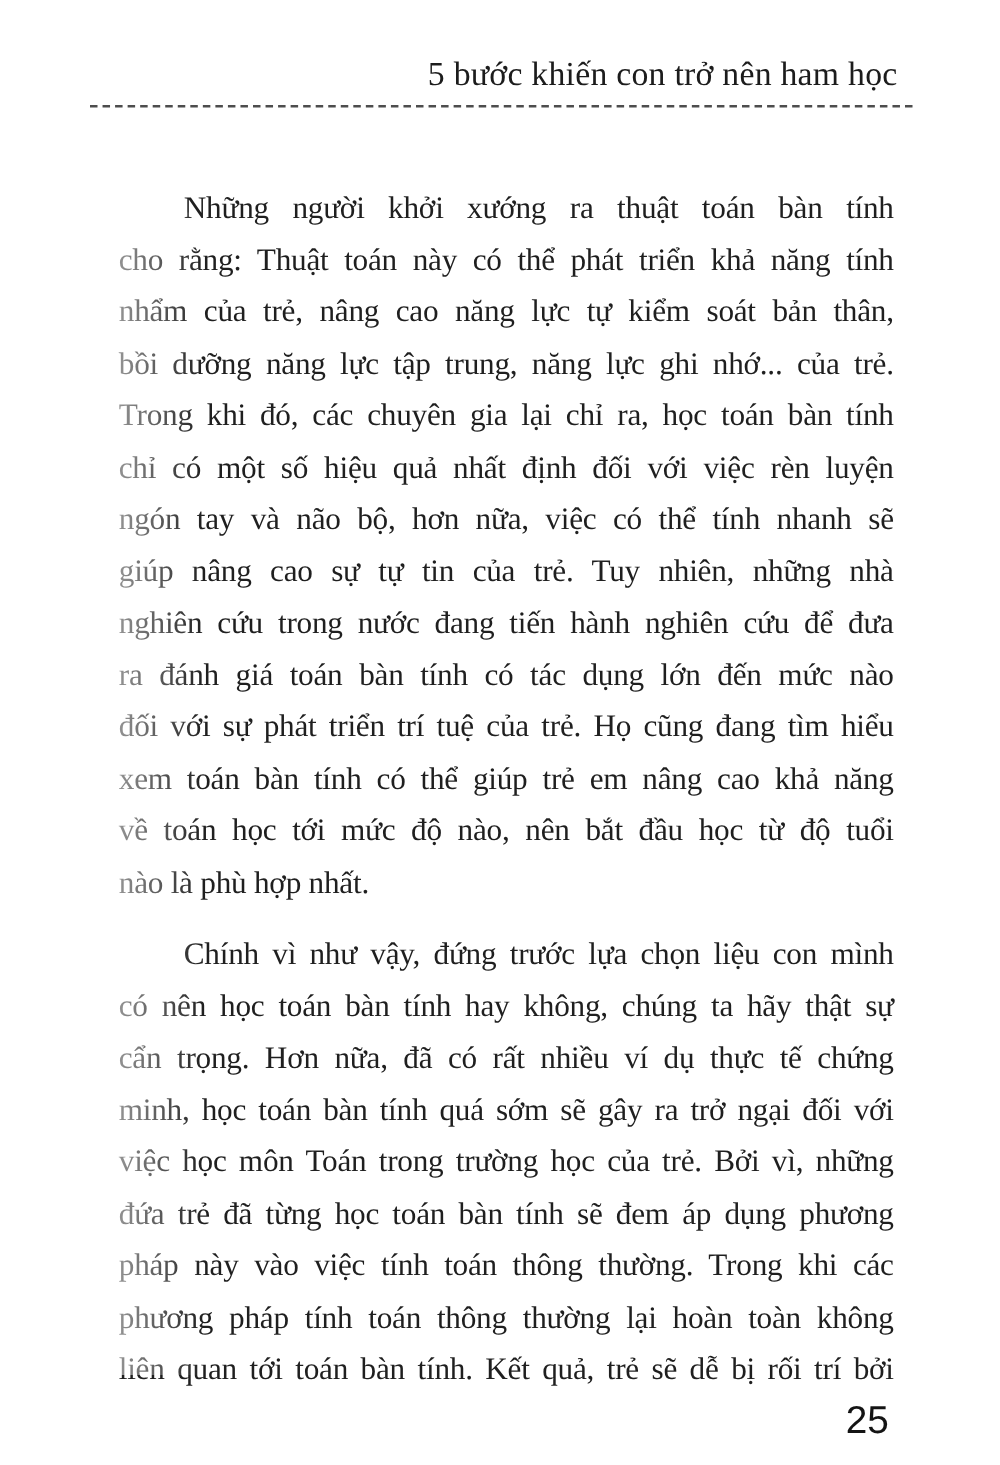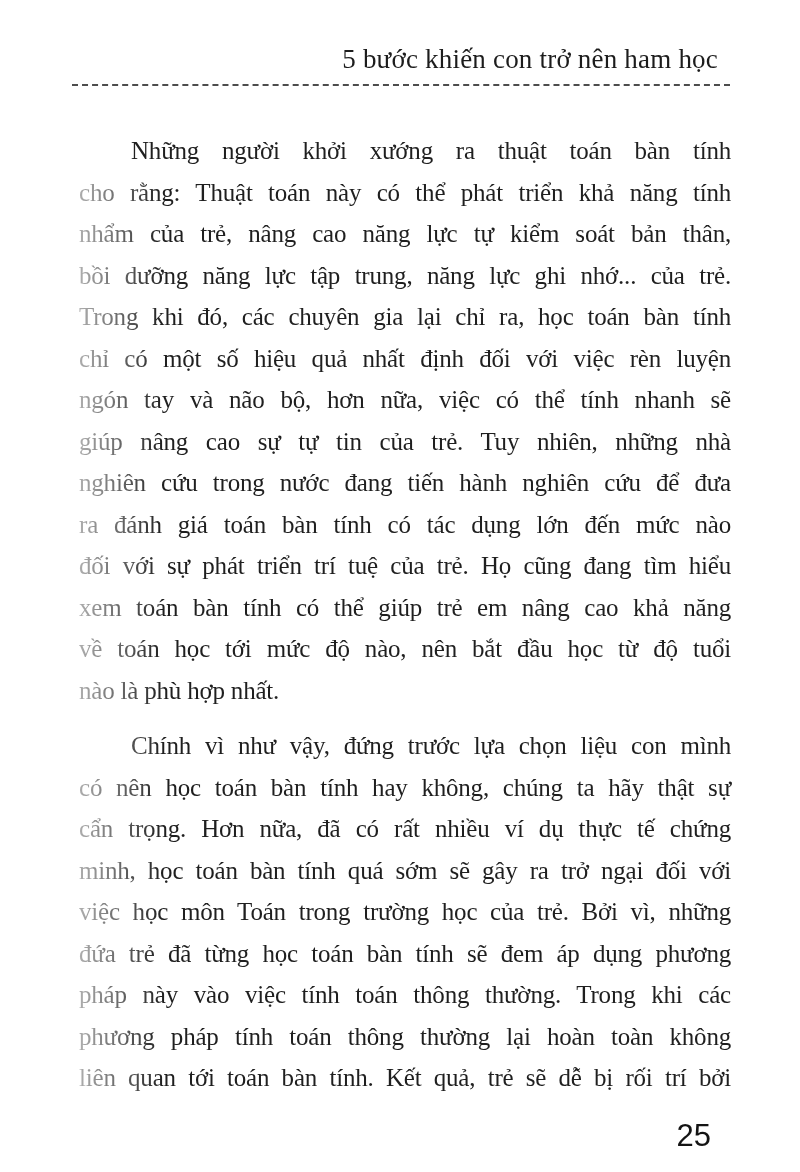--- a/index.html
+++ b/index.html
@@ -30,21 +30,21 @@
     height: 0;
   }
   .body-text {
     position: absolute;
     top: 130px; left: 79px;
     width: 652px;
     font-size: 25px;
     letter-spacing: -0.2px;
     color: #1f1f1f;
   }
-  .paragraph { margin: 0; }
+  .paragraph { margin: 16px; }
   .paragraph + .paragraph { margin-top: 14px; }
   .line {
     line-height: 41.5px;
     text-align: justify;
     text-align-last: justify;
     white-space: normal;
   }
   .line.first-line { text-indent: 52px; }
   .line.last-ragged { text-align-last: left; }
   

